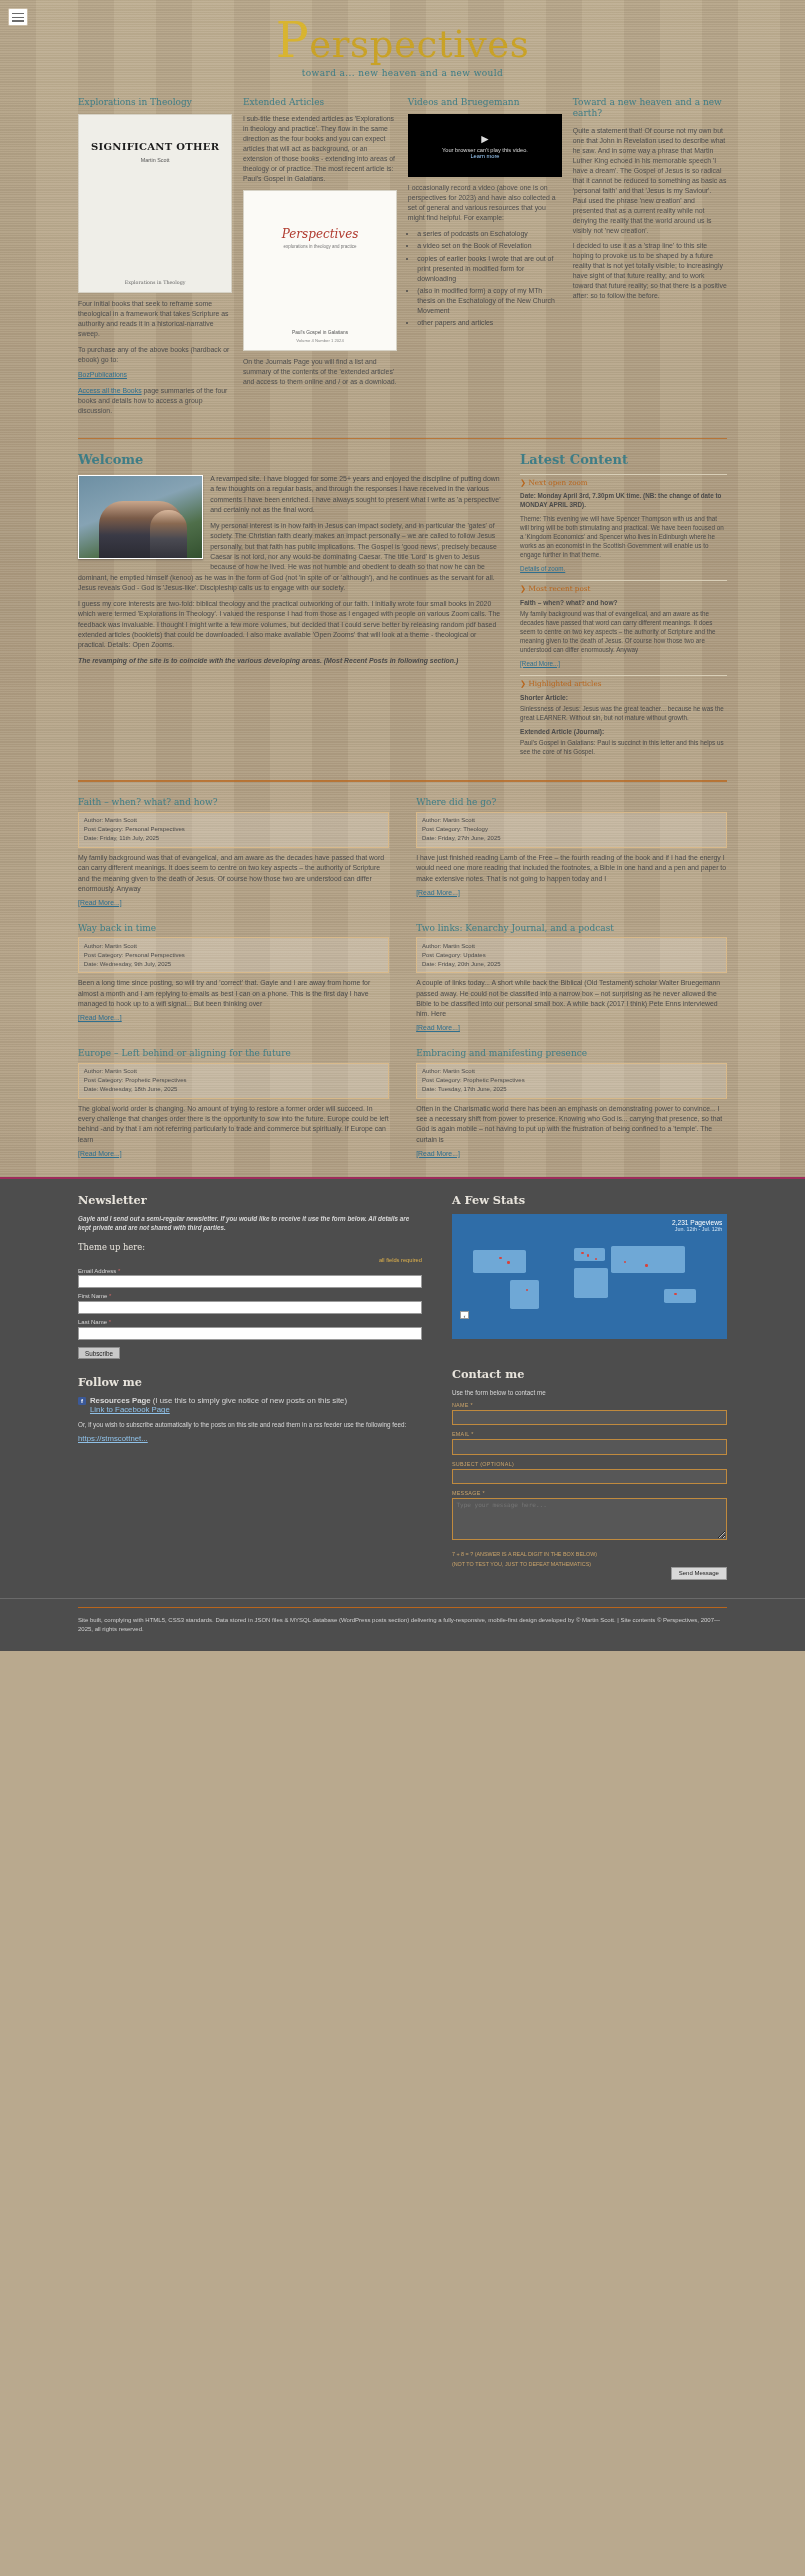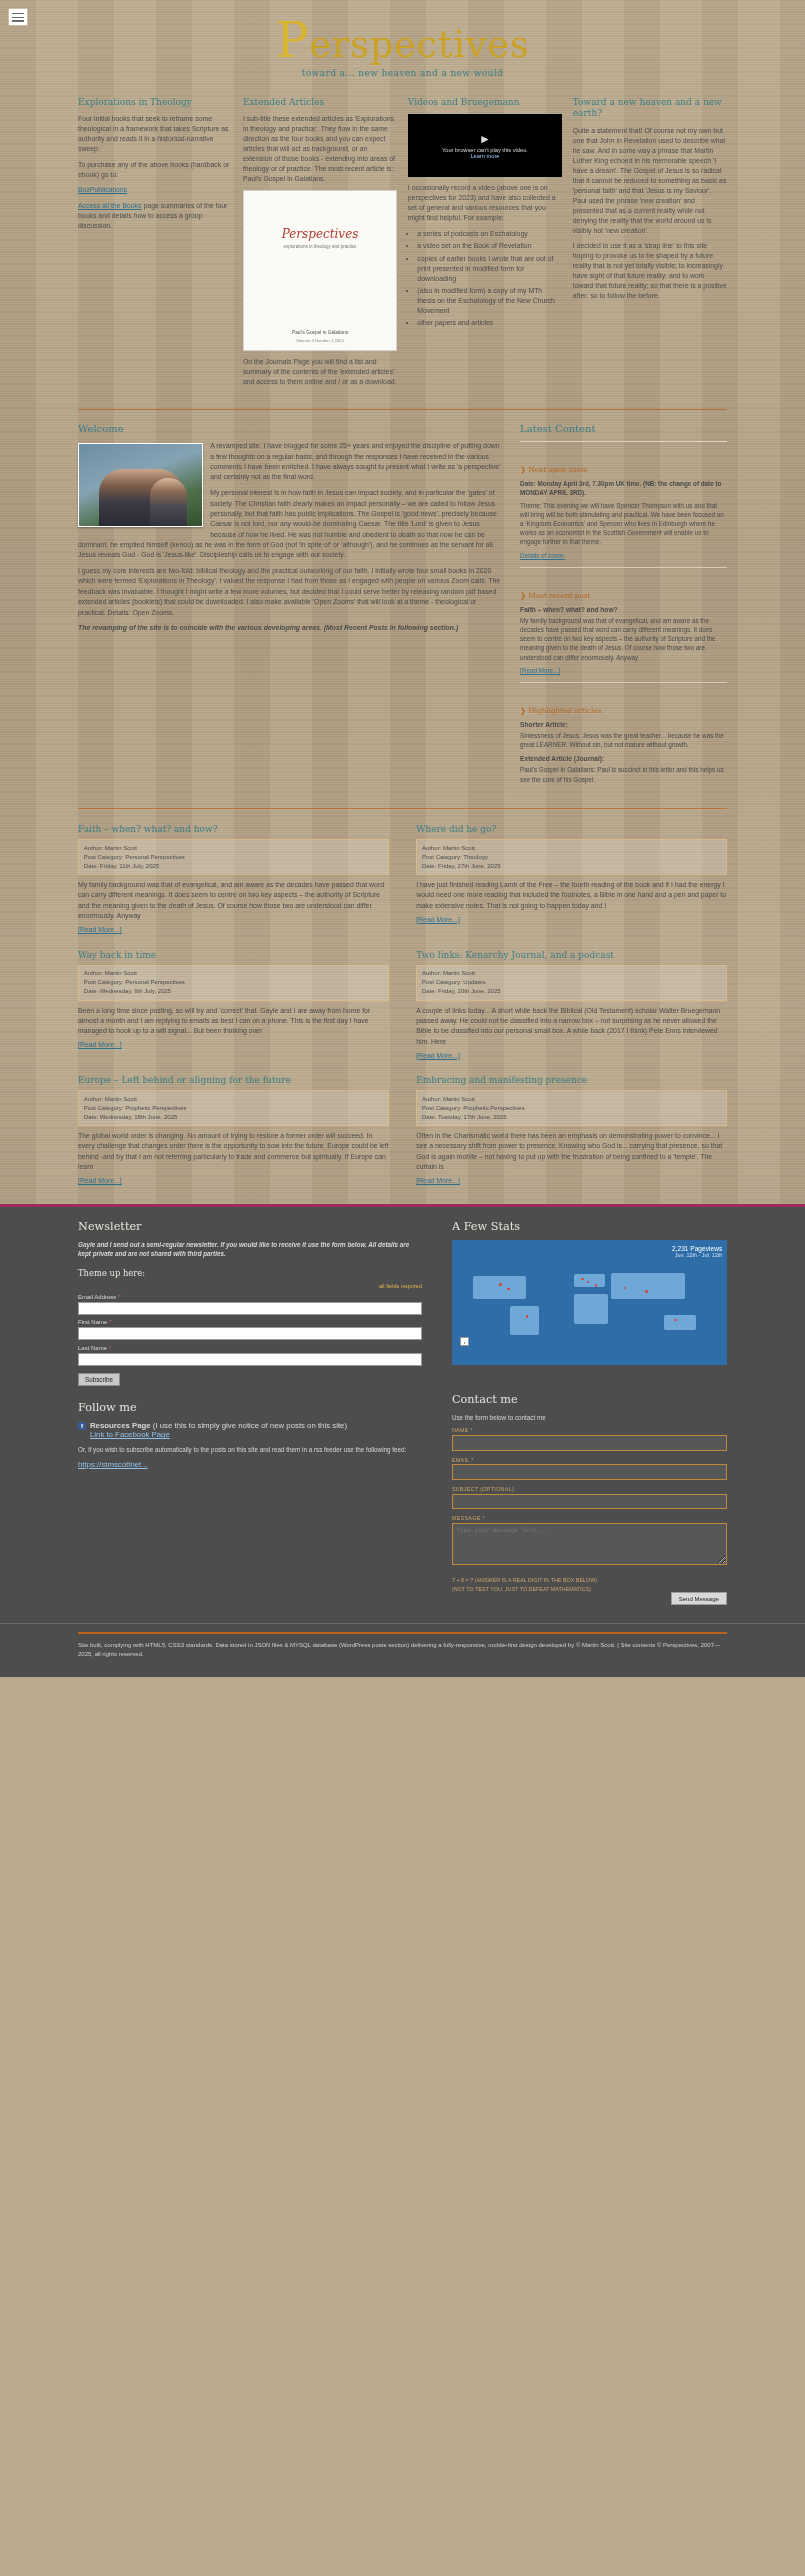--- a/index.html
+++ b/index.html
@@ -121,23 +121,23 @@
   .rule { height:1.2px; background:#b8651c; margin:10.7px 78px; opacity:.75; }
 
   
   .two-col {
     display:flex; gap:18px; padding:2.4px 78px 6px 78px;
   }
   .welcome { flex:2.05; }
   .latest { flex:1; }
   h2.sec {
     font-family:"DejaVu Serif", serif;
-    font-size:10px;
+    font-size:13px;
     color:#3f7d86;
-    font-weight:normal;
+    font-weight:bold;
     margin:0 0 7.2px 0;
   }
   .welcome p { font-size:6.9px; line-height:1.5; margin:0 0 5.4px 0; }
   .photo {
     float:left; width:125px; height:84px; margin:1.2px 7.2px 3.6px 0;
     border:1.8px solid #fff; box-shadow:0 0.6px 1.8px rgba(0,0,0,.3);
     background:linear-gradient(160deg,#6d8fa3 0%, #86a3b4 40%, #4f6f4a 70%, #33502f 100%);
     position:relative; overflow:hidden;
   }
   .photo .ppl {
@@ -151,21 +151,21 @@
     border-radius:18px 18px 0 0;
   }
 
   
   .latest h3 {
     font-family:"DejaVu Serif", serif;
     font-size:7.2px; color:#b8651c; margin:0 0 4.2px 0; font-weight:normal;
   }
   .latest .sub { font-size:6.6px; font-weight:bold; color:#4a4a4a; margin:6px 0 3px; }
   .latest p { font-size:6.3px; line-height:1.45; margin:0 0 4.2px 0; }
-  .lat-block { border-top:1.2px solid #d9cfb8; padding-top:23px; margin-bottom:7.2px; }
+  .lat-block { border-top:1.2px solid #d9cfb8; padding-top:3px; margin-bottom:7.2px; }
   .lat-block:first-child { border-top:none; padding-top:0; }
   .zoom-icon { color:#b8651c; margin-right:2.4px; }
 
   
   .posts {
     display:grid; grid-template-columns:1fr 1fr; gap:10.7px 27.4px;
     padding:4.8px 78px 14.3px 78px;
   }
   .post h3 {
     font-family:"DejaVu Serif", serif;
@@ -182,21 +182,21 @@
   .post p { font-size:6.9px; line-height:1.5; margin:0 0 3.6px 0; }
 
   
   .footer-wrap { background:#4d4d4d; color:#d8d8d8; padding:15.5px 78px 18px; position:relative; }
   .footer-wrap:before{ content:""; position:absolute; top:0; left:0; right:0; height:2.4px; background:#9e2b5c; }
   .footer-cols { display:flex; gap:30px; }
   .fcol-left { flex:1.25; }
   .fcol-right { flex:1; }
   .footer-wrap h2 {
     font-family:"DejaVu Serif", serif;
-    font-size:11.3px; color:#e8e4dc; font-weight:normal; margin:0 0 7.2px;
+    font-size:11.3px; color:#e8e4dc; font-weight:bold; margin:0 0 7.2px;
   }
   .footer-wrap h3 {
     font-family:"DejaVu Serif", serif;
     font-size:8.4px; color:#e8e4dc; font-weight:normal; margin:9.5px 0 4.8px;
   }
   .footer-wrap p { font-size:6.3px; line-height:1.5; margin:0 0 4.8px; }
   .footer-wrap .ital { font-style:italic; }
   .req { color:#e0b24c; font-size:5.7px; text-align:right; display:block; margin-bottom:2.4px;}
   .field-label { font-size:6px; display:block; margin:4.8px 0 1.8px; }
   .field-label .star { color:#cc6666; }
@@ -259,20 +259,25 @@
       <div class="logo">
         <span class="p-cap">P</span>erspectives
       </div>
       <div class="tagline">toward a... new heaven and a new would</div>
     </div>
 
     <div class="cols4">
 
       <div class="col">
         <h3>Explorations in Theology</h3>
+        <div class="book-cover">
+          <div class="bt">SIGNIFICANT OTHER</div>
+          <div class="ba">Martin Scott</div>
+          <div class="bseries">Explorations in Theology</div>
+        </div>
         <p>Four initial books that seek to reframe some theological in a framework that takes Scripture as authority and reads it in a historical-narrative sweep.</p>
         <p>To purchase any of the above books (hardback or ebook) go to:</p>
         <p><span class="lnk">BozPublications</span></p>
         <p><span class="lnk">Access all the Books</span>
           <span>page summaries of the four books and details how to access a group discussion.</span></p>
       </div>
 
       <div class="col">
         <h3>Extended Articles</h3>
         <p>I sub-title these extended articles as 'Explorations in theology and practice'. They flow in the same direction as the four books and you can expect articles that will act as background, or an extension of those books - extending into areas of theology or of practice. The most recent article is: Paul's Gospel in Galatians.</p>

